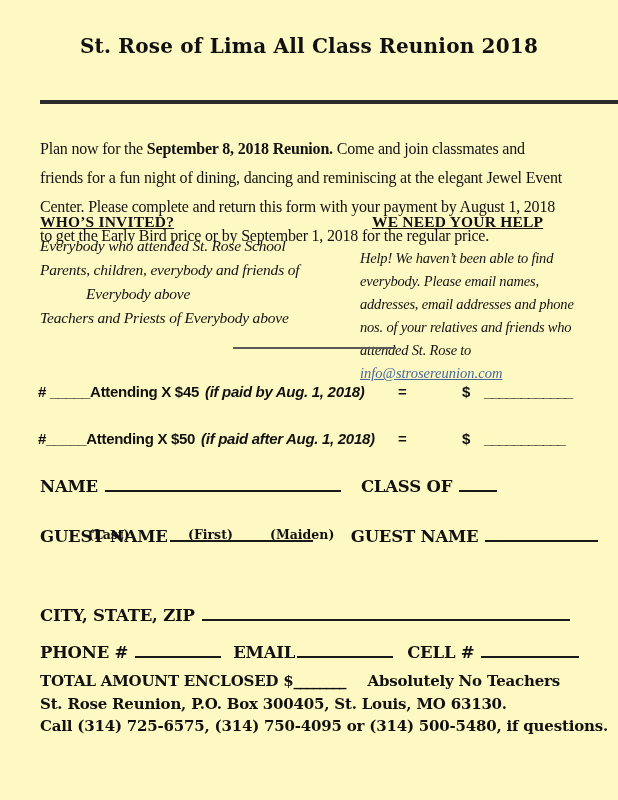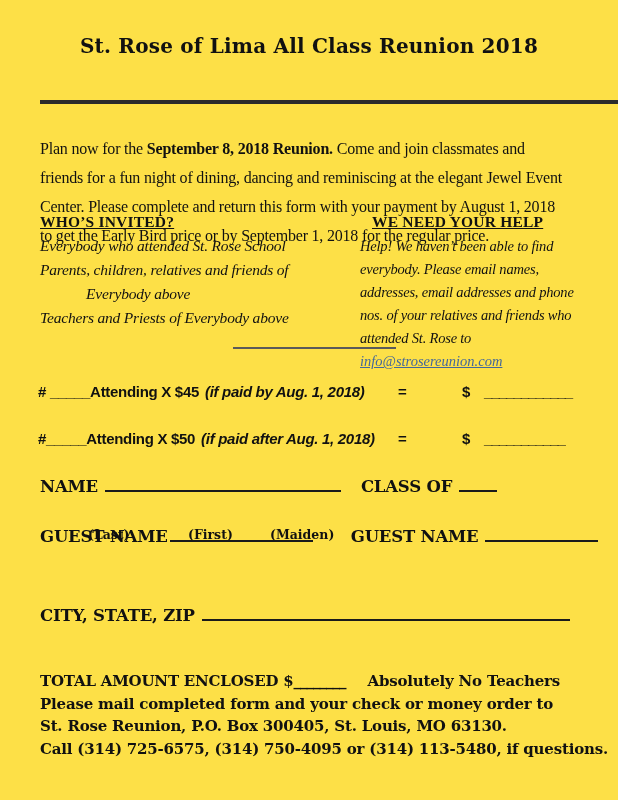--- a/index.html
+++ b/index.html
@@ -1,17 +1,17 @@
 <!DOCTYPE html>
 <html><head>
 <meta charset="utf-8">
 <style>
   html,body { margin:0; padding:0; background:#ffffff; }
   .page {
-    position:relative; width:618px; height:800px; background:#fde047;
+    position:relative; width:618px; height:800px; background:#fef9c3;
     font-family:"Liberation Serif", serif; color:#111111; overflow:hidden;
   }
 
   
   .title-block { position:absolute; top:35px; left:0; width:618px; text-align:center;
     font-family:"DejaVu Serif", serif; font-weight:bold; font-size:20px; line-height:22px;
     letter-spacing:0.2px; }
 
   .thick-rule { position:absolute; top:100px; left:40px; width:578px; height:4px; background:#2b2b2b; }
 
@@ -21,21 +21,21 @@
   .intro .b { font-weight:bold; }
 
   
   .invited { position:absolute; top:213px; left:40px; width:315px; font-size:15.5px; }
   .invited .heading { font-weight:bold; text-decoration:underline; margin-bottom:3px; letter-spacing:0.2px; }
   .invited .line { font-style:italic; line-height:24px; letter-spacing:-0.2px; }
   .invited .indent { padding-left:46px; }
 
   .help { position:absolute; top:213px; left:360px; width:245px; font-size:14.5px; }
   .help .heading { font-weight:bold; text-decoration:underline; font-size:15.5px;
-    margin-bottom:4px; margin-left:12px; letter-spacing:0.2px; }
+    margin-bottom:16px; margin-left:12px; letter-spacing:0.2px; }
   .help .body { font-style:italic; line-height:23px; letter-spacing:-0.2px; white-space:pre-line; }
   .help .email { font-style:italic; color:#44689a; text-decoration:underline; line-height:23px; }
 
   .divider-short { position:absolute; top:347px; left:233px; width:163px; border-top:2px solid #5a5a5a; }
 
   
   .fees-heading { position:absolute; top:353px; left:0; width:618px; text-align:center;
     font-family:"Liberation Sans", sans-serif; font-weight:bold; font-size:16px; }
   .fee-row { position:absolute; left:38px; width:570px; height:22px;
     font-family:"Liberation Sans", sans-serif; font-weight:bold; font-size:15px; letter-spacing:-0.3px; }
@@ -78,21 +78,21 @@
   <div class="thick-rule"></div>
 
   <p class="intro"><span>Plan now for the </span><span class="b">September 8, 2018 Reunion.</span><span>  Come and join classmates and
 friends for a fun night of dining, dancing and reminiscing at the elegant Jewel Event
 Center.  Please complete and return this form with your payment by August 1, 2018
 to get the Early Bird price or by September 1, 2018 for the regular price.</span></p>
 
   <div class="invited">
     <div class="heading">WHO’S INVITED?</div>
     <div class="line">Everybody who attended St. Rose School</div>
-    <div class="line">Parents, children, relatives and  friends of</div>
+    <div class="line">Parents, children, everybody and  friends of</div>
     <div class="line indent">Everybody above</div>
     <div class="line">Teachers and Priests of Everybody above</div>
   </div>
 
   <div class="help">
     <div class="heading">WE NEED YOUR HELP</div>
     <div class="body">Help!  We haven’t been able to find
 everybody.  Please email names,
 addresses, email addresses and phone
 nos. of your relatives and friends who
@@ -127,21 +127,23 @@
 
   <div class="frow" style="top:527px">
     <span>GUEST NAME</span><span class="blank w145"></span><span class="ml40">GUEST NAME</span><span class="blank w115"></span>
   </div>
 
 
   <div class="frow" style="top:606px">
     <span>CITY, STATE, ZIP</span><span class="blank w370"></span>
   </div>
 
+  <div class="frow" style="top:643px">
+    <span>PHONE #</span><span class="blank w88"></span><span class="ml12">EMAIL</span><span class="blank w98"></span><span class="ml14">CELL #</span><span class="blank w100"></span>
+  </div>
 
   <div class="footer">
     <div><span>TOTAL AMOUNT ENCLOSED $</span><span class="uscore">________</span><span class="gap"></span><span>Absolutely No Teachers</span></div>
-    <div>Please mail completed form and your check or money order to</div>
     <div>St. Rose Reunion, P.O. Box 300405, St. Louis, MO 63130.</div>
-    <div>Call (314) 725-6575, (314) 750-4095 or (314) 113-5480, if questions.</div>
+    <div>Call (314) 725-6575, (314) 750-4095 or (314) 500-5480, if questions.</div>
   </div>
 
 </div>
 
 </body></html>

